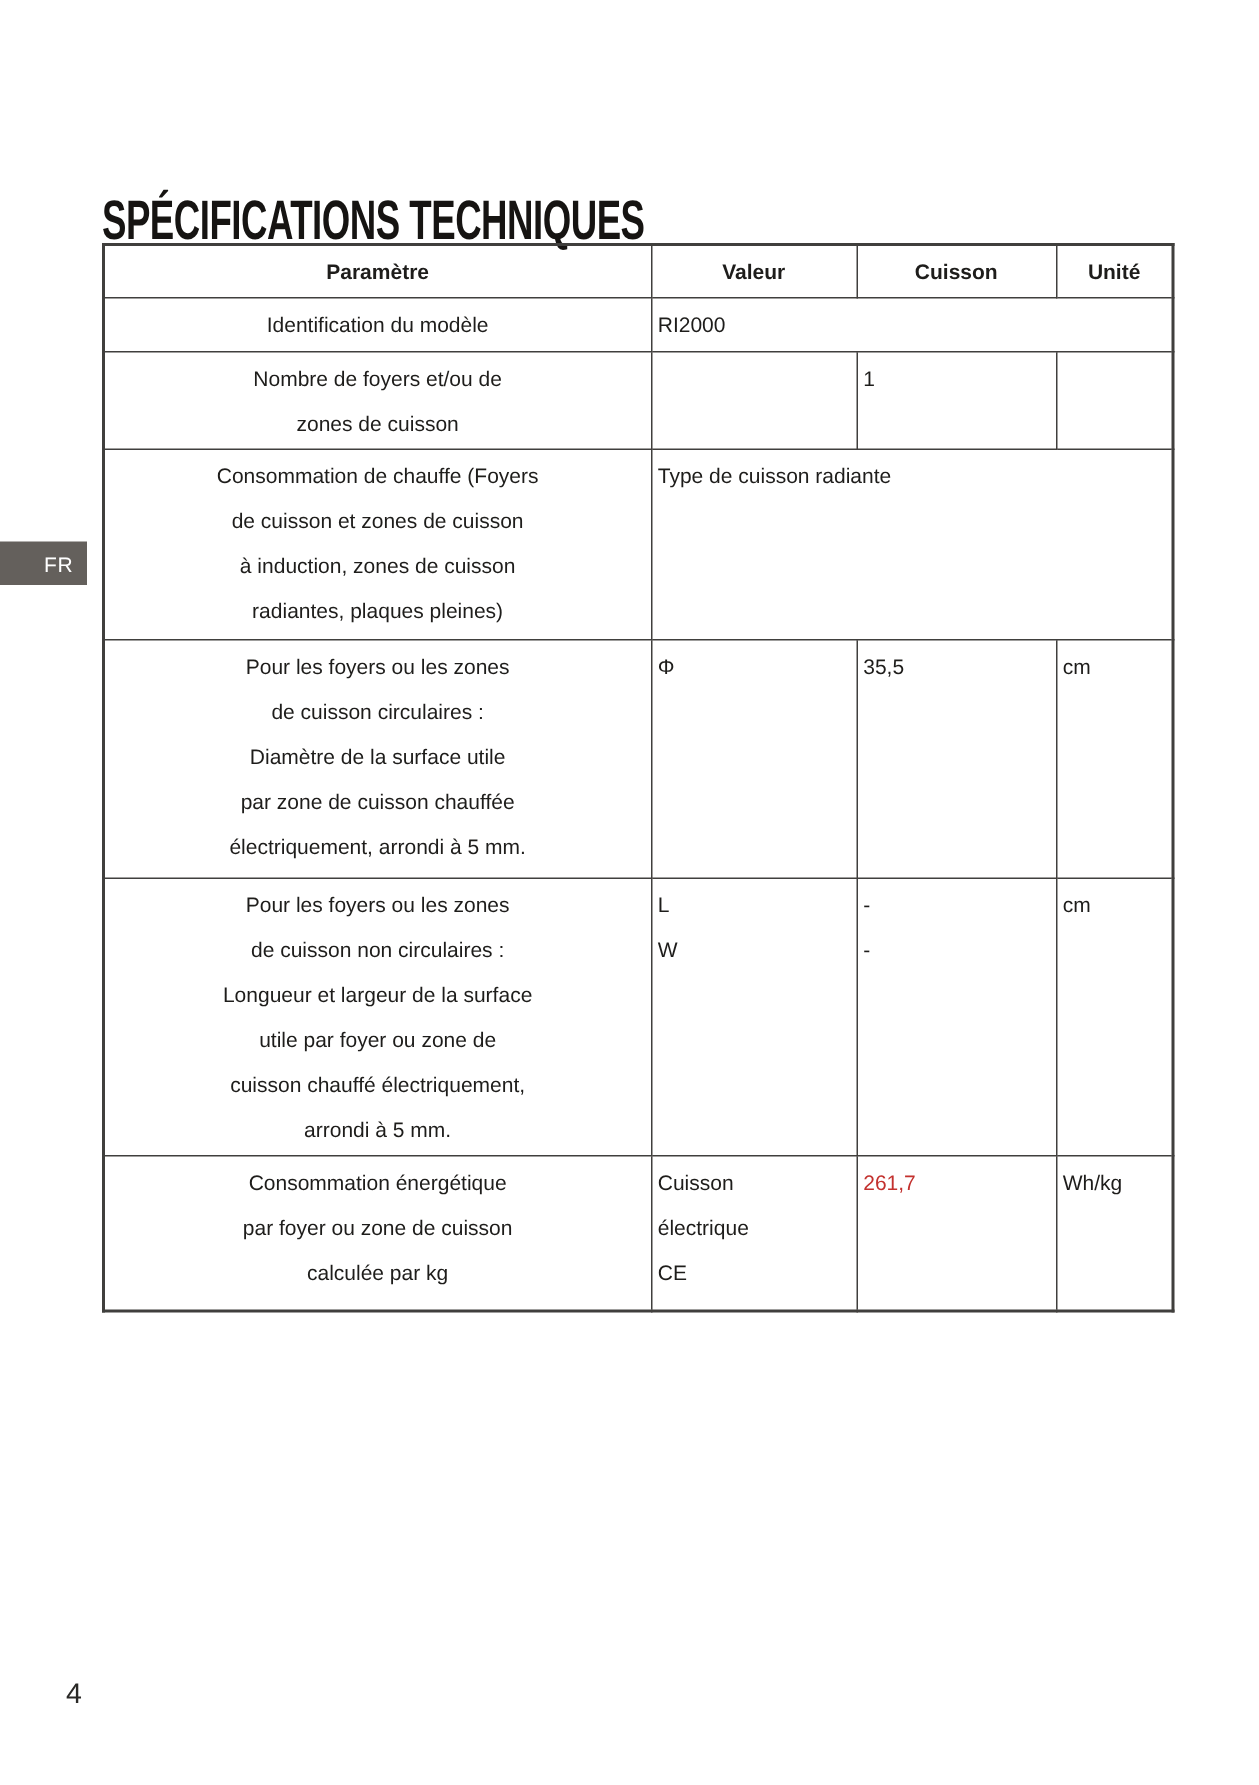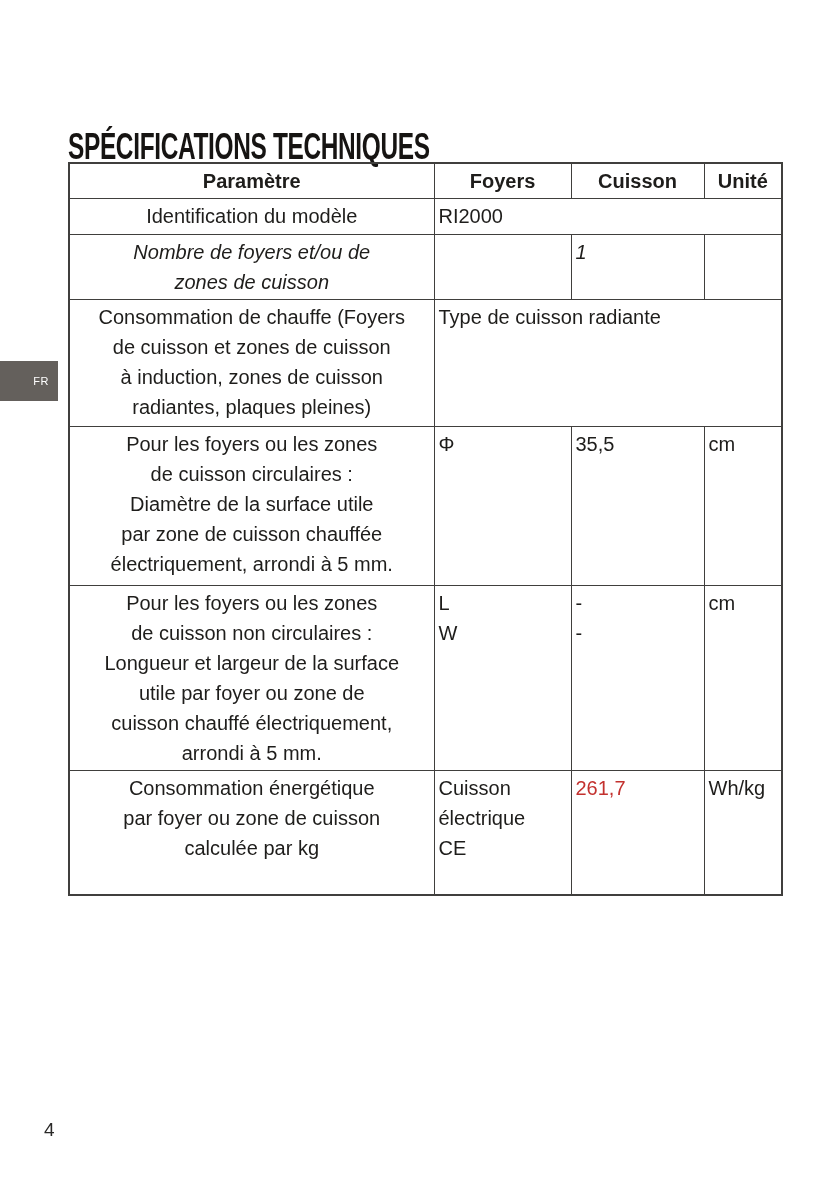--- a/index.html
+++ b/index.html
@@ -37,21 +37,21 @@
     table-layout:fixed;
     border:2px solid var(--line);
   }
   table.spec col.c-param{width:365px;}
   table.spec col.c-sym{width:137px;}
   table.spec col.c-val{width:133px;}
   table.spec col.c-unit{width:78px;}
   table.spec th, table.spec td{
     border:1px solid var(--line);
     vertical-align:top;
-    font-size:20px;
+    font-size:14px;
     line-height:30px;
     padding:2px 4px 2px 4px;
     overflow:hidden;
   }
   table.spec th{
     font-weight:700;
     text-align:center;
     padding-top:2px;
   }
   th.h-param{text-align:left;padding-left:10px;}
@@ -60,36 +60,36 @@
     padding-left:10px;
     padding-right:6px;
     white-space:pre-line;
   }
   td.center{white-space:pre-line;}
   td.val-low{padding-top:36px;}
   td.val-red{color:var(--red);}
   tr.r-head{height:34px;}
   tr.r1{height:36px;}
   tr.r2{height:36px;}
-  tr.r3{height:62px;font-style:italic;}
+  tr.r3{height:62px;}
   tr.r4{height:127px;}
   tr.r5{height:159px;}
   tr.r6{height:185px;}
-  tr.r7{height:124px;}
+  tr.r7{height:103px;}
   .lang-tab{
     position:absolute;
     left:0;top:361px;
-    width:58px;height:40px;
+    width:58px;height:29px;
     background:var(--tab-bg);
     color:#ffffff;
     display:flex;
     align-items:center;
     justify-content:flex-end;
     padding-right:9px;
-    font-size:11px;
+    font-size:14px;
     font-weight:400;
     letter-spacing:0.5px;
   }
   .page-number{
     position:absolute;
     left:44px;top:1119px;
     font-size:19px;
     color:#2a2927;
   }
 </style>
@@ -101,21 +101,21 @@
 <table class="spec">
   <colgroup>
     <col class="c-param">
       <col class="c-sym">
       <col class="c-val">
       <col class="c-unit">
   </colgroup>
   <thead>
     <tr class="r-head">
       <th class="h-param">Paramètre</th>
-      <th>Foyers</th>
+      <th>Valeur</th>
       <th>Cuisson</th>
       <th>Unité</th>
     </tr>
   </thead>
   <tbody>
     <tr class="r1">
       <td class="param">Identification du modèle</td>
       <td class="center" colspan="3">RI2000</td>
     </tr>
     <tr class="r3">

